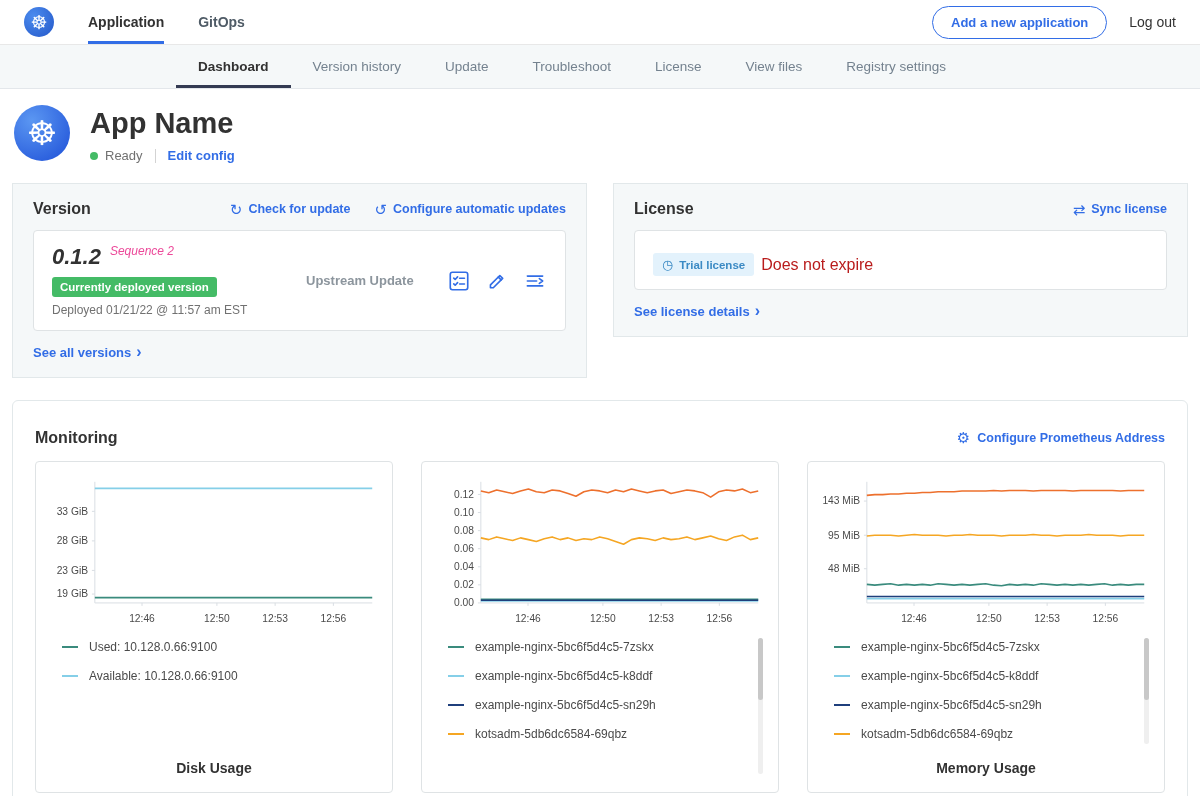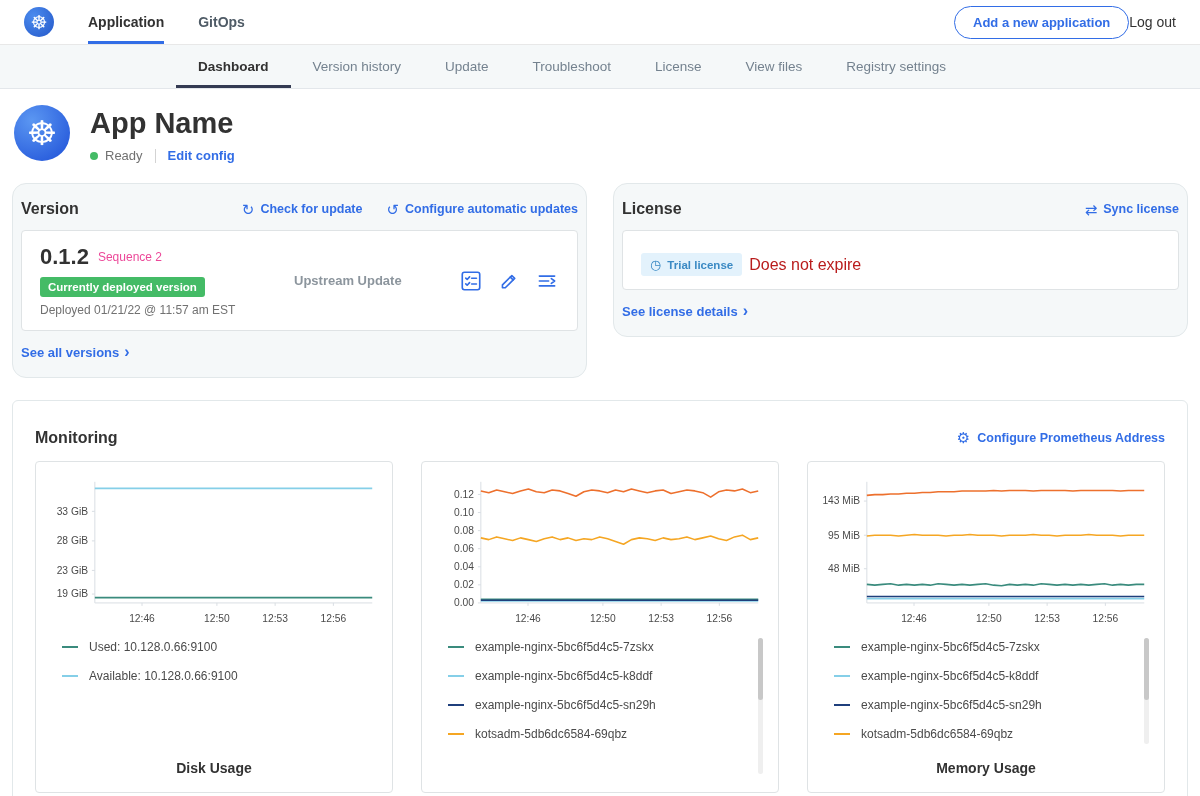--- a/index.html
+++ b/index.html
@@ -7,21 +7,21 @@
     font-family:"Liberation Sans","DejaVu Sans",sans-serif; color:#323232; }
 
   
   .topnav { height:45px; display:flex; align-items:stretch; padding:0 24px; border-bottom:1px solid #e8e8e8; background:#fff; }
   .brand { align-self:center; width:30px; height:30px; border-radius:50%;
     background:radial-gradient(circle at 32% 30%, #4b8bee, #2458c9); color:#fff;
     display:flex; align-items:center; justify-content:center; font-size:19px; line-height:1; }
   .topnav-tab { display:flex; align-items:center; margin-left:34px; font-size:14px; font-weight:bold;
     color:#4f5b66; border-bottom:3px solid transparent; padding-top:3px; cursor:pointer; }
   .topnav-tab.active { color:#323232; border-bottom-color:#326de6; }
-  .topnav-right { margin-left:auto; display:flex; align-items:center; }
+  .topnav-right { margin-left:auto; display:flex; align-items:center; gap:22px; }
   .add-app-btn { border:1px solid #326de6; color:#326de6; background:#fff; font-weight:bold;
     font-size:13px; border-radius:17px; padding:8px 18px; cursor:pointer;
     font-family:inherit; }
   .logout { font-size:14px; color:#323232; cursor:pointer; }
 
   
   .subnav { height:44px; background:#f5f8f9; border-bottom:1px solid #e3e7eb; display:flex; padding-left:176px; }
   .subnav-tab { display:flex; align-items:center; padding:0 22px; font-size:13.5px; color:#74828f;
     border-bottom:3px solid transparent; padding-top:3px; cursor:pointer; }
   .subnav-tab.active { color:#323232; font-weight:bold; border-bottom-color:#343b53; }
@@ -35,32 +35,32 @@
   .app-title { font-size:29px; font-weight:bold; color:#323232; }
   .app-status-row { display:flex; align-items:center; margin-top:8px; font-size:13px; }
   .status-dot { width:8px; height:8px; border-radius:50%; background:#44bb66; margin-right:7px; }
   .status-text { color:#717171; }
   .status-sep { width:0; height:14px; border-left:1px solid #d3d3d3; margin:0 12px; }
   .link { color:#326de6; font-weight:bold; text-decoration:none; cursor:pointer; }
   .edit-config { font-size:13px; }
 
   
   .cards-row { display:flex; gap:26px; padding:4px 12px 0; align-items:flex-start; }
-  .card { flex:1; background:#f5f8f9; border:1px solid #e2e8ea; border-radius:14px; padding:16px 8px; }
+  .card { flex:1; background:#f5f8f9; border:1px solid #e2e8ea; border-radius:0; padding:16px 20px; }
   .card-head { display:flex; align-items:center; }
   .card-title { font-size:16px; font-weight:bold; color:#323232; }
   .card-head-links { margin-left:auto; display:flex; align-items:center; gap:24px; }
   .head-link { display:flex; align-items:center; gap:6px; font-size:12.5px; }
   .head-link .ic { font-size:15px; font-weight:normal; line-height:1; }
   .inner-box { background:#fff; border:1px solid #dfe3e5; border-radius:4px; margin-top:12px; padding:13px 18px; }
 
   
   .version-box { display:flex; align-items:center; }
   .version-left { width:218px; flex:none; }
-  .version-num-row { display:flex; align-items:center; }
+  .version-num-row { display:flex; align-items:flex-start;font-style:italic; }
   .version-num { font-size:22px; font-weight:bold; color:#323232; }
   .sequence { font-size:12px; color:#ec4899; margin-left:9px; }
   .deployed-badge { display:inline-block; background:#44bb66; color:#fff; font-size:11.5px; font-weight:bold;
     padding:4px 8px; border-radius:3px; margin:7px 0 6px; }
   .deployed-ts { font-size:12px; color:#717171; }
   .upstream-label { flex:1; margin-left:36px; font-size:13px; font-weight:bold; color:#8c959d; }
   .version-actions { display:flex; align-items:center; gap:14px; }
   .action-icon { width:24px; height:24px; cursor:pointer; }
   .action-icon svg { width:24px; height:24px; display:block; }
   .see-all { display:inline-flex; align-items:center; gap:5px; margin-top:13px; font-size:13px; }

